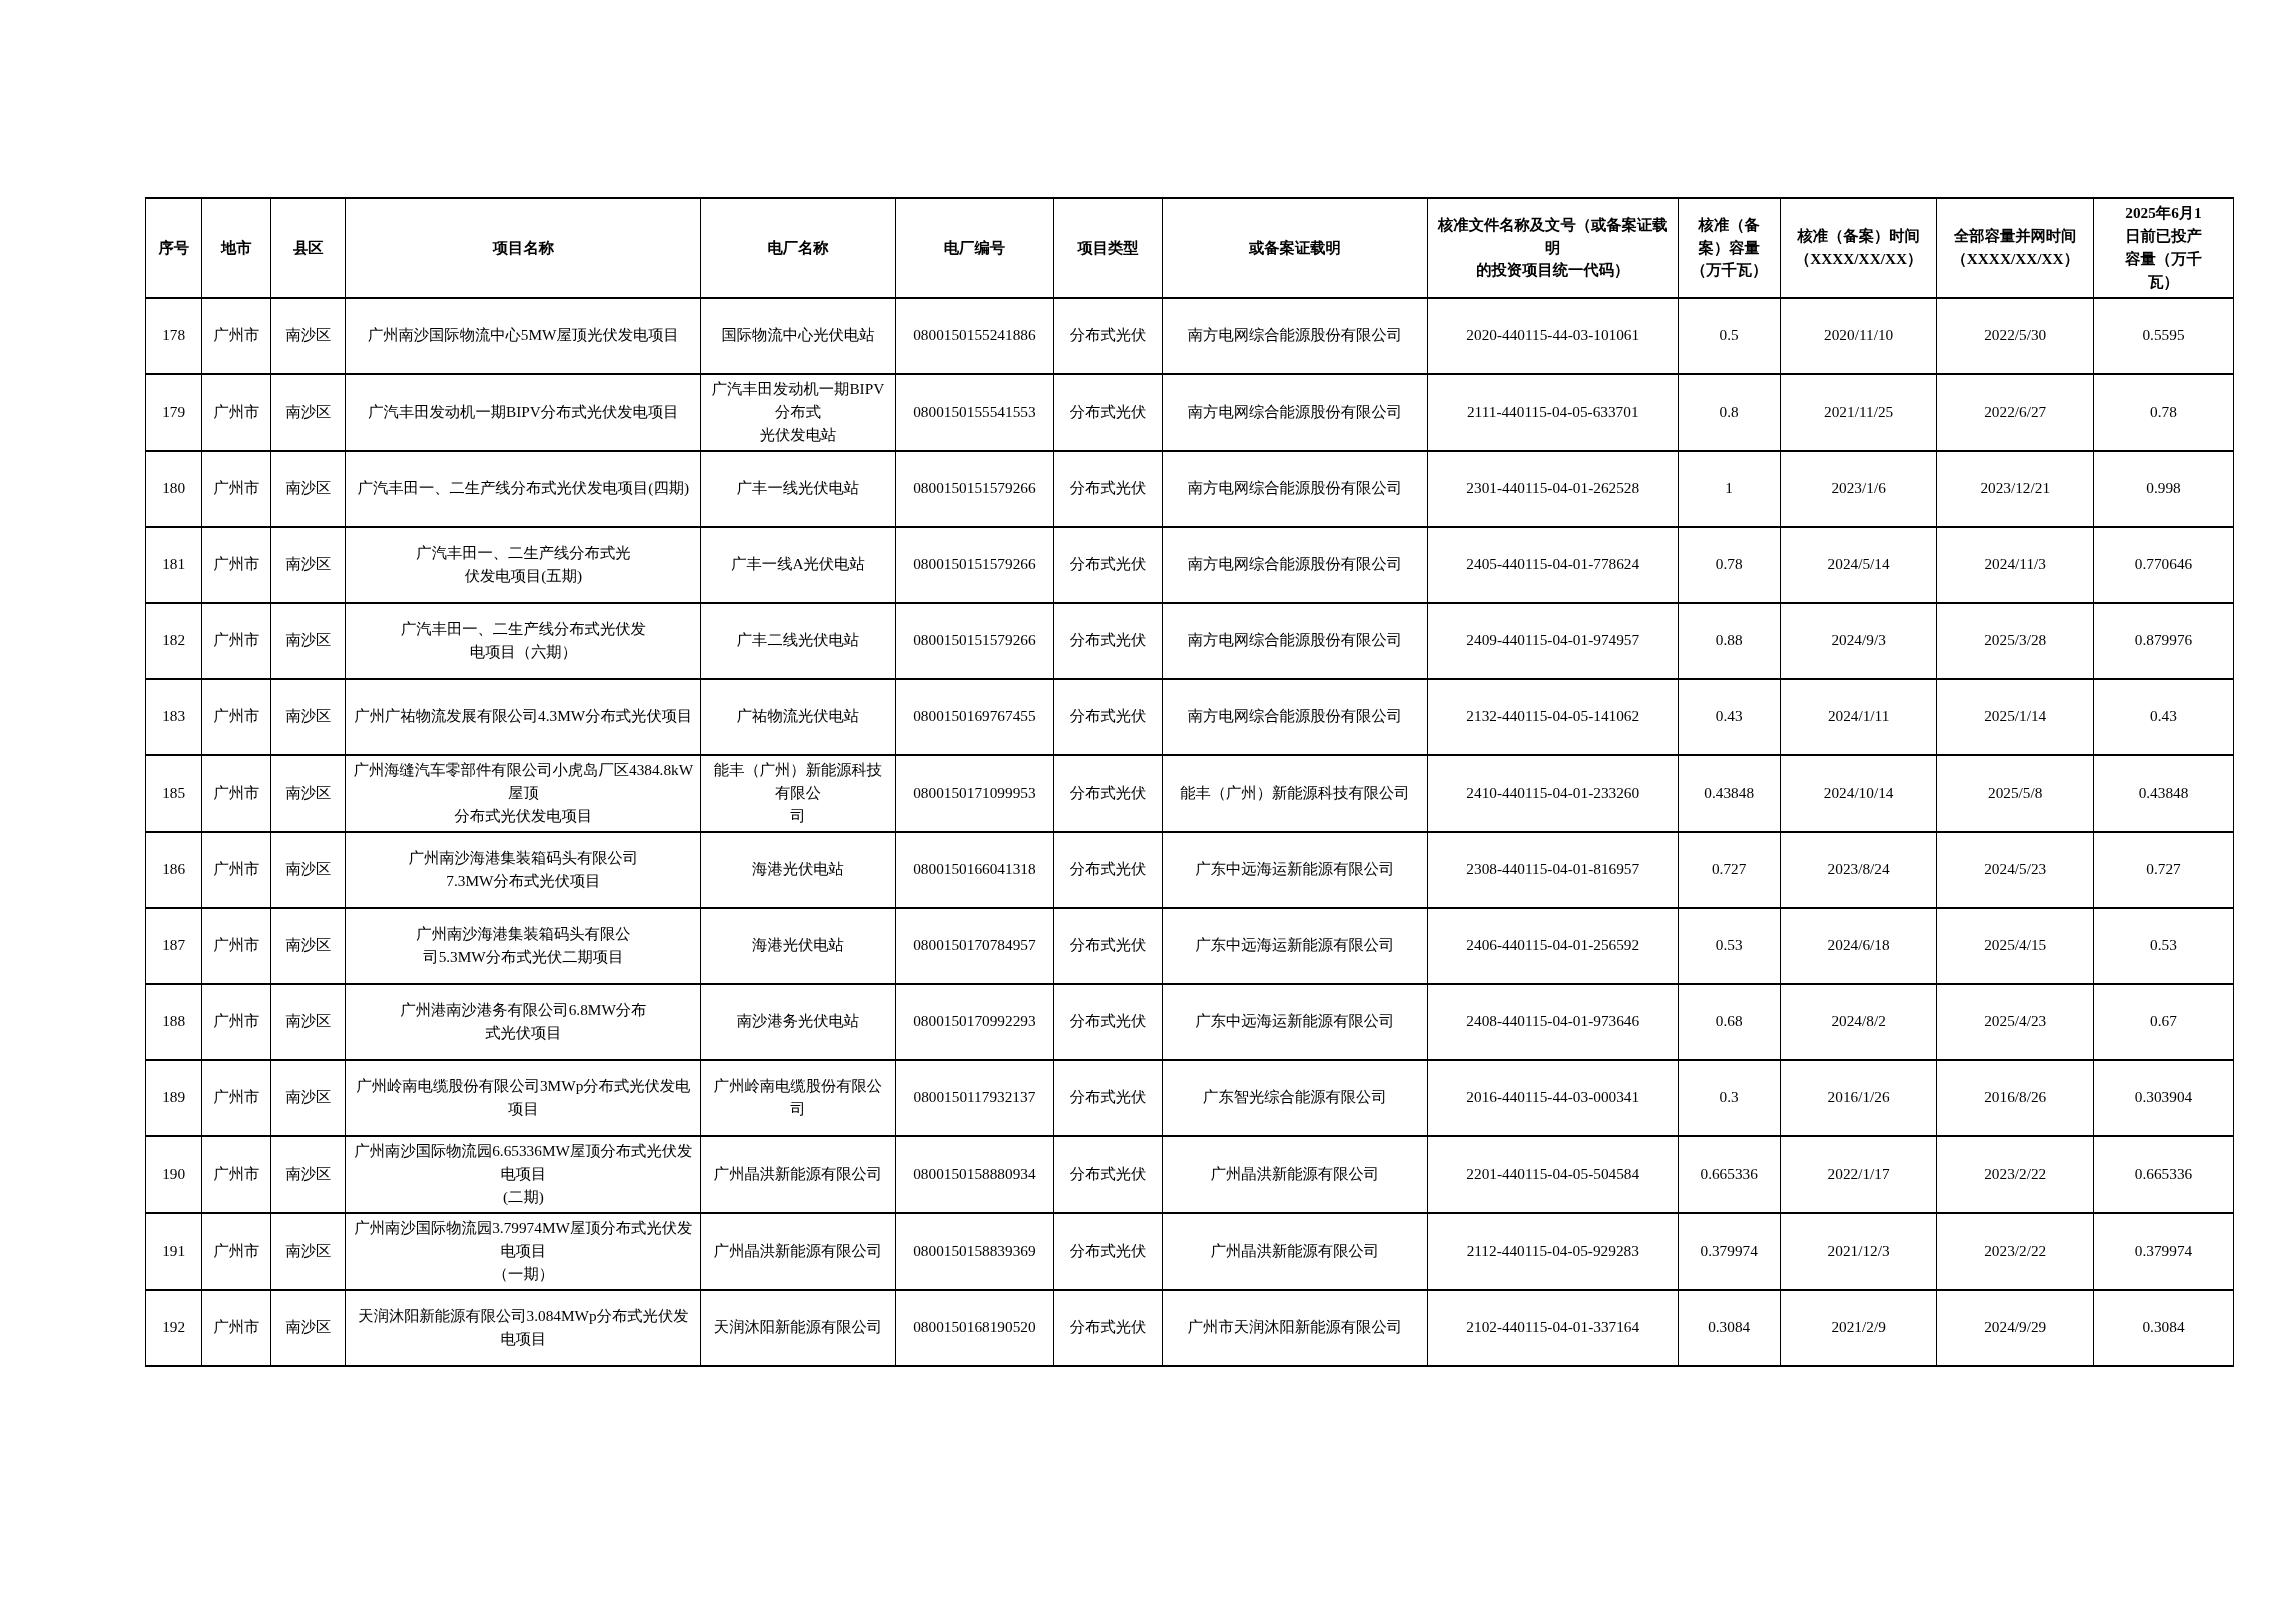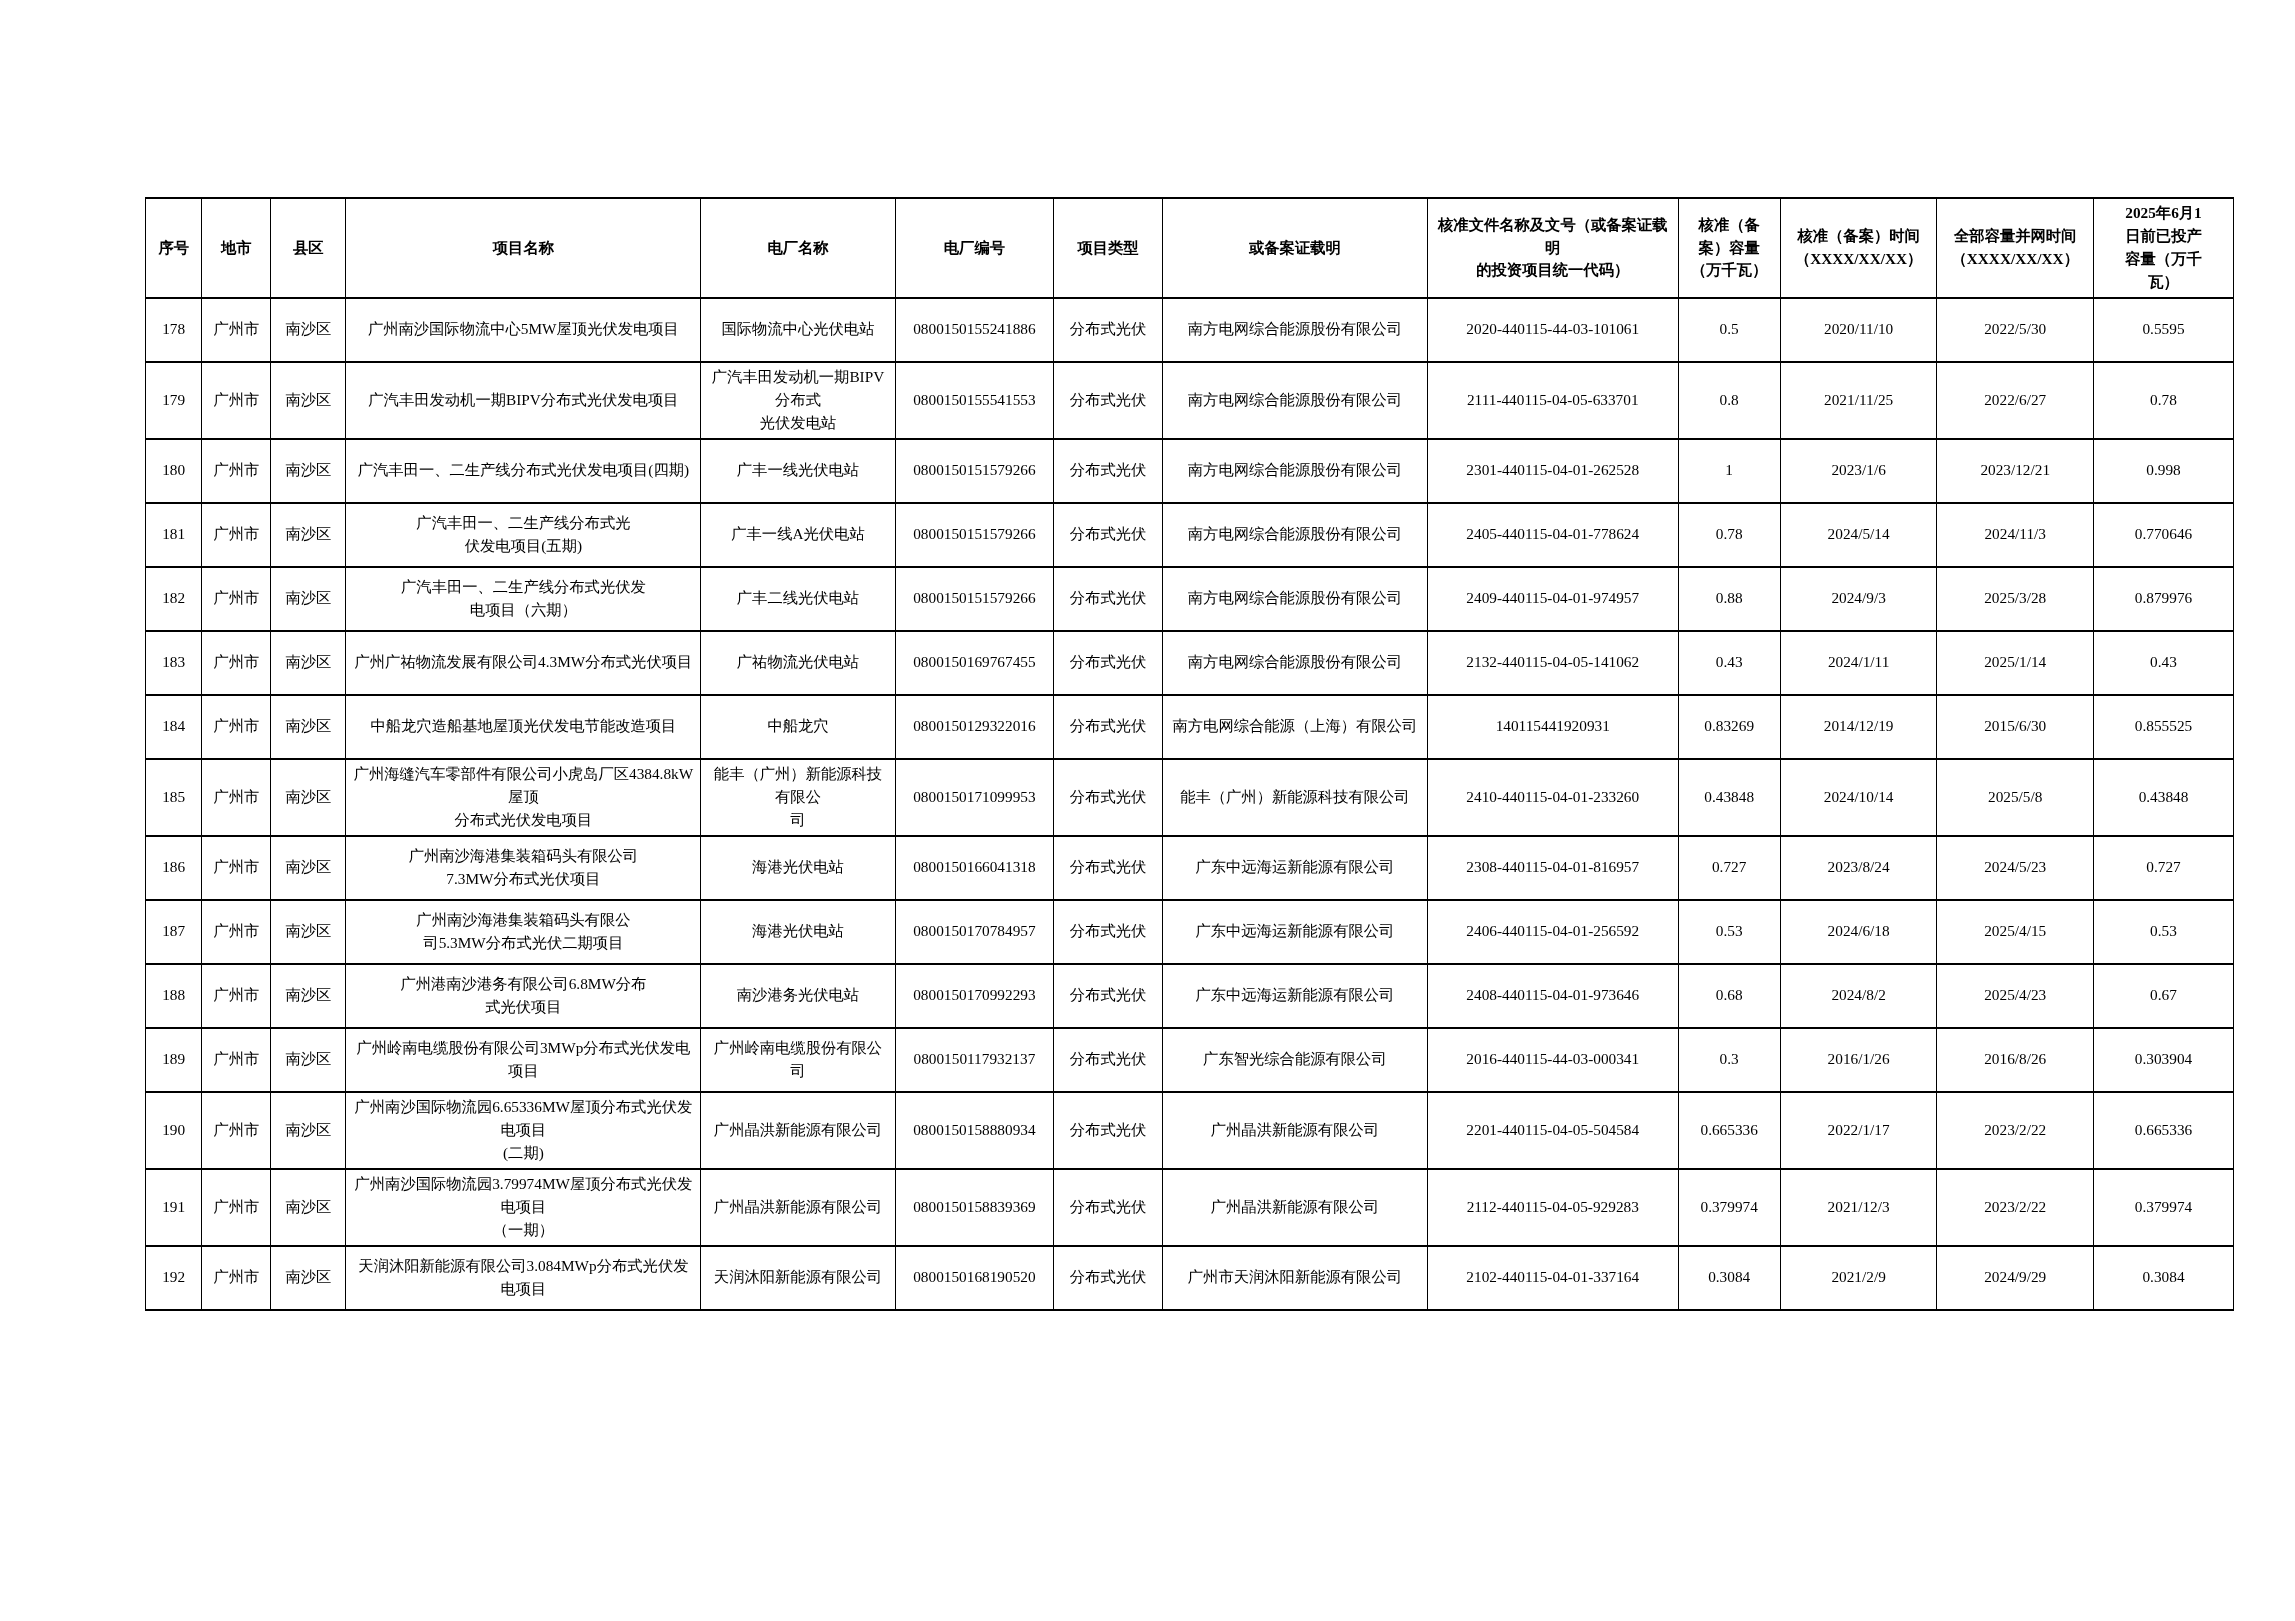--- a/index.html
+++ b/index.html
@@ -35,21 +35,21 @@
     line-height: 1.5;
     padding: 3.1px 5.1px;
     white-space: pre-line;
     word-break: break-all;
     overflow: hidden;
   }
   table.projects thead tr {
     height: 75px;
   }
   table.projects tbody tr {
-    height: 64px;
+    height: 76px;
   }
   table.projects th {
     font-weight: bold;
   }
 </style>
 </head>
 <body>
 
 <table class="projects">
   <colgroup>
@@ -180,35 +180,20 @@
         <td>0800150169767455</td>
         <td>分布式光伏</td>
         <td>南方电网综合能源股份有限公司</td>
         <td>2132-440115-04-05-141062</td>
         <td>0.43</td>
         <td>2024/1/11</td>
         <td>2025/1/14</td>
         <td>0.43</td>
       </tr>
       <tr>
-        <td>184</td>
-        <td>广州市</td>
-        <td>南沙区</td>
-        <td>中船龙穴造船基地屋顶光伏发电节能改造项目</td>
-        <td>中船龙穴</td>
-        <td>0800150129322016</td>
-        <td>分布式光伏</td>
-        <td>南方电网综合能源（上海）有限公司</td>
-        <td>140115441920931</td>
-        <td>0.83269</td>
-        <td>2014/12/19</td>
-        <td>2015/6/30</td>
-        <td>0.855525</td>
-      </tr>
-      <tr>
         <td>185</td>
         <td>广州市</td>
         <td>南沙区</td>
         <td>广州海缝汽车零部件有限公司小虎岛厂区4384.8kW屋顶
 分布式光伏发电项目</td>
         <td>能丰（广州）新能源科技有限公
 司</td>
         <td>0800150171099953</td>
         <td>分布式光伏</td>
         <td>能丰（广州）新能源科技有限公司</td>

